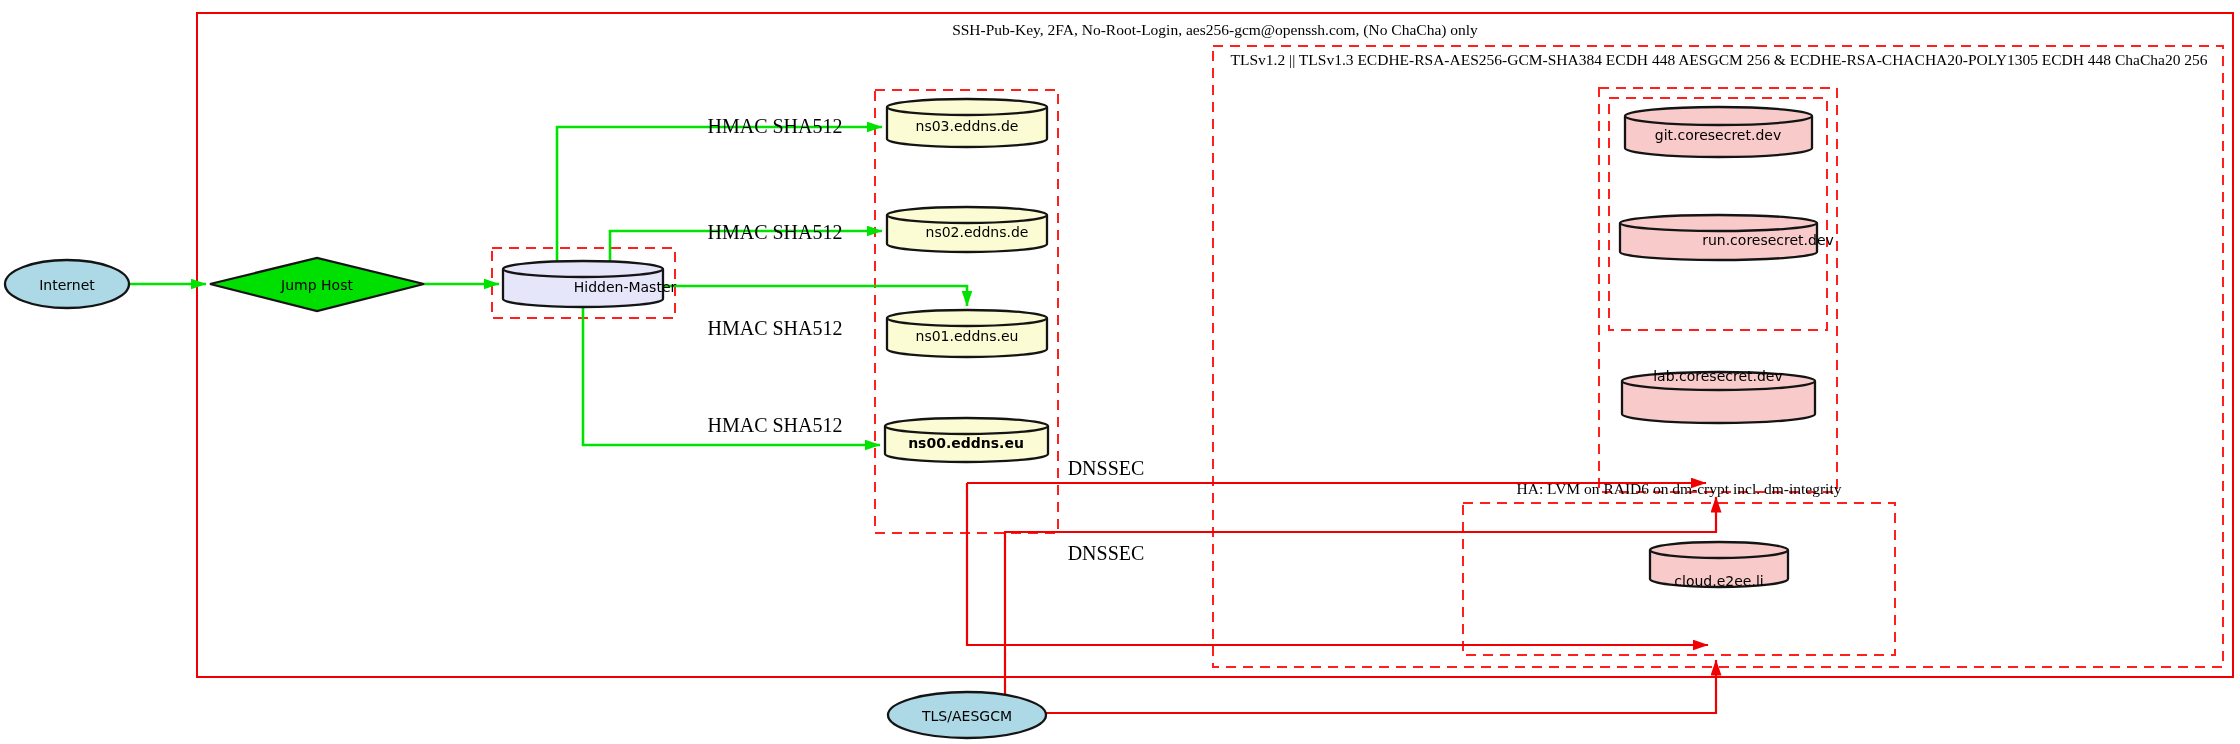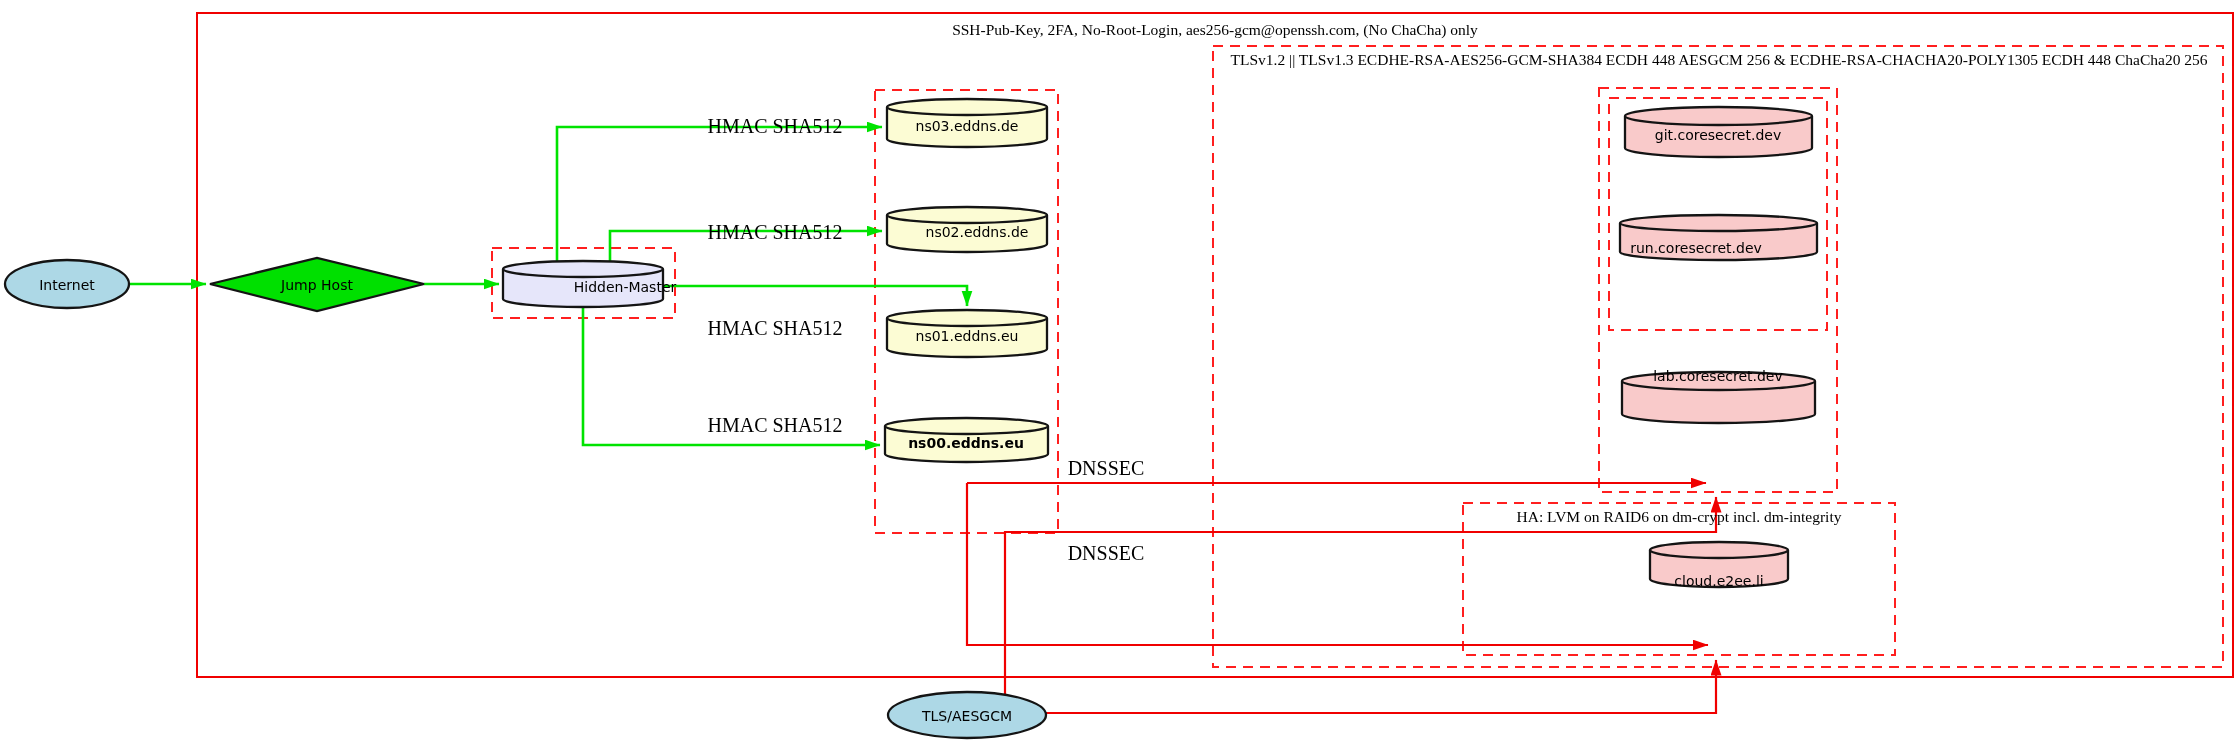--- a/index.html
+++ b/index.html
@@ -116,31 +116,31 @@
       <path class="shape-outline fill-service" d="M1650,550 A69,8 0 0 1 1788,550 L1788,579 A69,8 0 0 1 1650,579 Z"></path>
       <path class="cyl-lid" d="M1650,550 A69,8 0 0 0 1788,550"></path>
     </g>
     <g>
       <ellipse class="shape-outline fill-internet" cx="967" cy="715" rx="79" ry="23"></ellipse>
     </g>
   </svg>
 
   <div class="lbl cluster-lbl" style="left:1215px;top:30px;">SSH-Pub-Key, 2FA, No-Root-Login, aes256-gcm@openssh.com, (No ChaCha) only</div>
   <div class="lbl cluster-lbl" style="left:1719px;top:60px;">TLSv1.2 || TLSv1.3 ECDHE-RSA-AES256-GCM-SHA384 ECDH 448 AESGCM 256 &amp; ECDHE-RSA-CHACHA20-POLY1305 ECDH 448 ChaCha20 256</div>
-  <div class="lbl cluster-lbl" style="left:1679px;top:517px;">HA: LVM on RAID6 on dm-crypt incl. dm-integrity</div>
+  <div class="lbl cluster-lbl" style="left:1679px;top:489px;">HA: LVM on RAID6 on dm-crypt incl. dm-integrity</div>
 
   <div class="lbl node-lbl" style="left:67px;top:285px;">Internet</div>
   <div class="lbl node-lbl" style="left:317px;top:285px;">Jump Host</div>
   <div class="lbl node-lbl" style="left:583px;top:287px;margin-left:42px;">Hidden-Master</div>
   <div class="lbl node-lbl" style="left:967px;top:126px;">ns03.eddns.de</div>
   <div class="lbl node-lbl" style="left:942px;top:232px;margin-left:35px;">ns02.eddns.de</div>
   <div class="lbl node-lbl" style="left:967px;top:336px;">ns01.eddns.eu</div>
   <div class="lbl node-lbl" style="left:966px;top:443px;font-weight:bold;">ns00.eddns.eu</div>
   <div class="lbl node-lbl" style="left:1718px;top:135px;">git.coresecret.dev</div>
-  <div class="lbl node-lbl" style="left:1696px;top:240px;margin-top:8px;">run.coresecret.dev</div>
+  <div class="lbl node-lbl" style="left:1768px;top:240px;">run.coresecret.dev</div>
   <div class="lbl node-lbl" style="left:1718px;top:376px;">lab.coresecret.dev</div>
   <div class="lbl node-lbl" style="left:1719px;top:581px;">cloud.e2ee.li</div>
   <div class="lbl node-lbl" style="left:967px;top:716px;">TLS/AESGCM</div>
 
   <div class="lbl edge-lbl" style="left:775px;top:120px;">HMAC SHA512</div>
   <div class="lbl edge-lbl" style="left:775px;top:226px;">HMAC SHA512</div>
   <div class="lbl edge-lbl" style="left:775px;top:322px;">HMAC SHA512</div>
   <div class="lbl edge-lbl" style="left:775px;top:419px;">HMAC SHA512</div>
   <div class="lbl edge-lbl" style="left:1106px;top:462px;">DNSSEC</div>
   <div class="lbl edge-lbl" style="left:1106px;top:547px;">DNSSEC</div>

